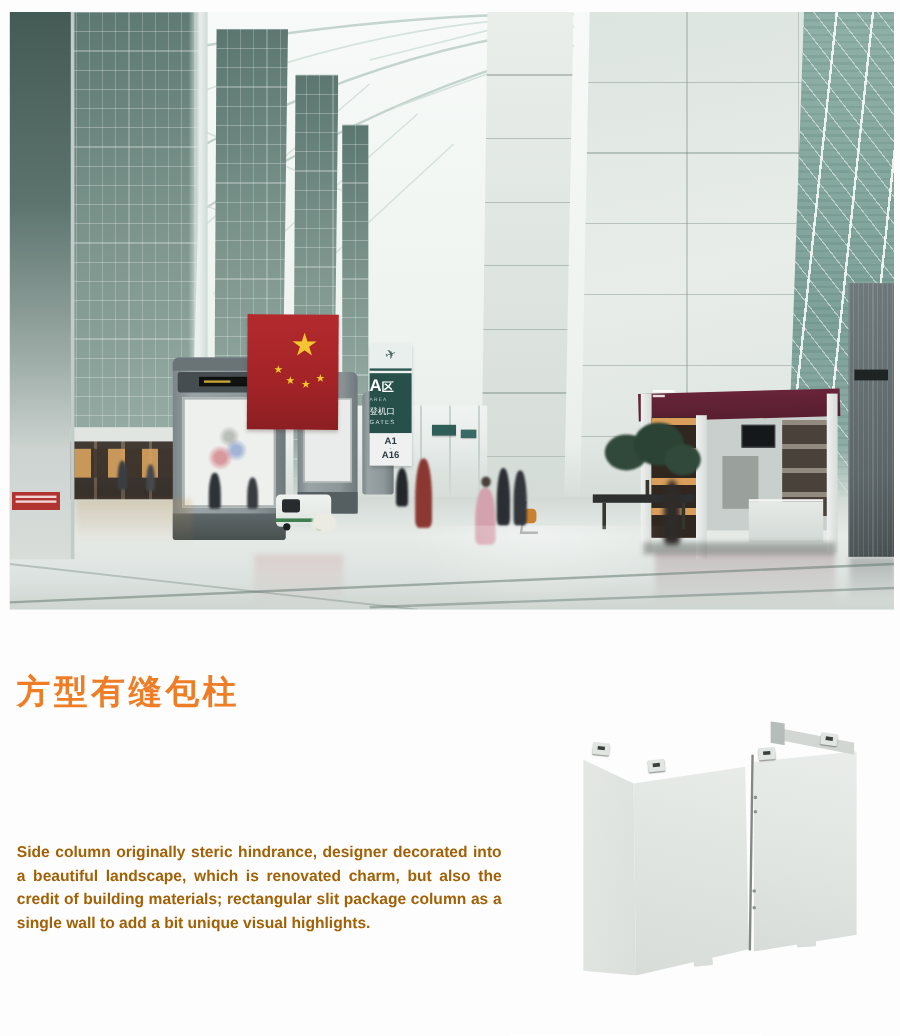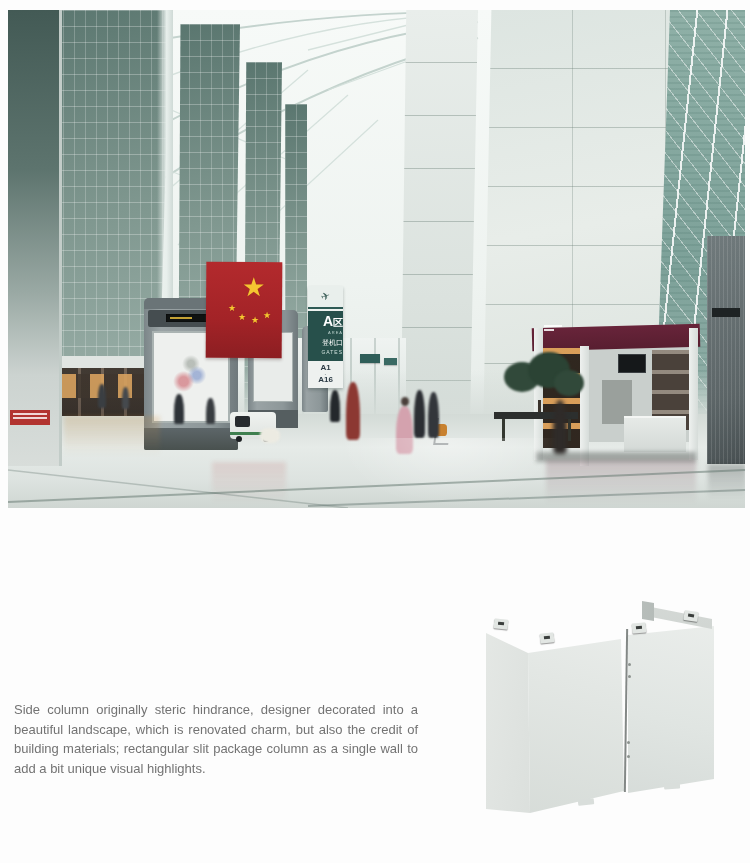--- a/index.html
+++ b/index.html
@@ -80,21 +80,21 @@
   .star-big { left:36px; top:12px; font-size:26px; }
   .star-s1 { left:22px; top:42px; font-size:9px; }
   .star-s2 { left:32px; top:51px; font-size:9px; }
   .star-s3 { left:45px; top:54px; font-size:9px; }
   .star-s4 { left:57px; top:49px; font-size:9px; }
 
   
   .gate-sign { left:300px; top:276px; width:35px; height:102px; box-shadow:0 2px 3px rgba(40,60,55,.3); }
   .gs-top { left:0; top:0; width:100%; height:23px; background:#e9efec; border-bottom:2px solid #2e5a55; text-align:center; }
   .gs-plane { display:inline-block; margin-top:3px; font-size:11px; color:#4a6a64; transform:rotate(-18deg); }
-  .gs-main { left:0; top:25px; width:100%; height:50px; background:#27504b; color:#fff; text-align:right; }
+  .gs-main { left:0; top:25px; width:100%; height:50px; background:#27504b; color:#fff; text-align:left; }
   .gs-zone { font-size:14px; font-weight:bold; letter-spacing:0; margin-top:2px; }
   .gs-zone .cn { font-size:10px; font-weight:bold; }
   .gs-area { font-size:4px; letter-spacing:1px; color:#bcd3ce; }
   .gs-gates-cn { font-size:7px; margin-top:3px; }
   .gs-gates-en { font-size:5px; letter-spacing:1px; color:#cfe0dc; margin-top:1px; }
   .gs-bottom { left:0; top:75px; width:100%; height:27px; background:#eef1ef; color:#2b3a44; text-align:center; font-weight:bold; }
   .gs-a1 { font-size:8px; margin-top:2px; }
   .gs-dash { font-size:4px; line-height:3px; color:#5a6a72; }
   .gs-a16 { font-size:8px; }
   .hang-sign { background:#2f5e59; box-shadow:0 1px 1px rgba(0,0,0,.2); }
@@ -152,21 +152,21 @@
   .r-shop { left:538px; top:450px; width:150px; height:44px; background:linear-gradient(180deg, rgba(95,33,51,.20), rgba(95,33,51,0)); }
   .r-flag { left:204px; top:452px; width:74px; height:42px; background:linear-gradient(180deg, rgba(178,52,52,.13), rgba(178,52,52,0)); }
   .r-warm { left:56px; top:406px; width:96px; height:40px; background:linear-gradient(180deg, rgba(205,140,60,.22), rgba(205,140,60,0)); }
   .r-cab { left:700px; top:454px; width:38px; height:36px; background:linear-gradient(180deg, rgba(55,62,62,.30), rgba(55,62,62,0)); }
   .r-sheen { left:330px; top:428px; width:220px; height:70px; background:radial-gradient(ellipse at 50% 0%, rgba(255,255,255,.38), rgba(255,255,255,0) 70%); }
 
   
   .title-cn { left:14px; top:558px; font-size:28px; font-weight:bold; letter-spacing:3px; color:#ee7d26; }
   .title-en { left:14px; top:594px; font-family:"Liberation Serif", serif; font-size:17.5px; font-weight:bold; letter-spacing:.4px; color:#1c4d9d; }
   .para-cn { left:14px; top:630px; width:438px; font-size:14.5px; line-height:1.62; color:#383838; text-align:justify; }
-  .para-en { left:14px; top:700px; width:404px; font-size:13px; line-height:1.5; color:#737373; text-align:justify; }
+  .para-en { left:14px; top:700px; width:404px; font-size:13px; line-height:1.5; color:#a16207; text-align:justify;font-weight:bold; }
 
   
   .product { left:458px; top:563px; width:288px; height:288px; overflow:hidden;
     background:
       radial-gradient(ellipse at 18% 8%, rgba(255,255,255,.10), rgba(255,255,255,0) 55%),
       linear-gradient(160deg,#4a4f4d 0%,#30343­2 0%,#343835 22%,#1b1d1c 52%,#090a0a 78%,#000 100%); }
   .panel { position:absolute; }
   .pL-side { left:0; top:0; width:288px; height:288px; clip-path:polygon(28px 70px,70px 90px,72px 250px,28px 246px);
     background:linear-gradient(100deg,#e9ece9 0%,#d3d8d5 55%,#bfc5c2 100%); }
   .pL-front { left:0; top:0; width:288px; height:288px; clip-path:polygon(70px 90px,163px 76px,166px 228px,72px 250px);
@@ -341,20 +341,21 @@
     <div class="abs refl r-cab"></div>
     <div class="abs r-sheen"></div>
 
     <svg class="abs" style="left:0;top:400px" width="737" height="98" viewBox="0 0 737 98">
       <line x1="0" y1="92" x2="737" y2="60" stroke="rgba(95,115,108,.5)" stroke-width="2"></line>
       <line x1="0" y1="60" x2="340" y2="98" stroke="rgba(95,115,108,.32)" stroke-width="1.5"></line>
       <line x1="300" y1="96" x2="737" y2="80" stroke="rgba(80,100,94,.38)" stroke-width="2"></line>
     </svg>
   </div>
 
+  <h1 class="abs title-cn">方型有缝包柱</h1>
   <p class="abs para-en">Side column originally steric hindrance, designer decorated into a beautiful landscape, which is renovated charm, but also the credit of building materials; rectangular slit package column as a single wall to add a bit unique visual highlights.</p>
 
   <div class="abs product">
     <div class="panel pL-side"></div>
     <div class="panel pL-front"></div>
     <div class="panel pR-front"></div>
     <div class="panel pR-return"></div>
     <div class="panel pR-endcap"></div>
     <div class="abs seam"></div>
     <div class="rivet" style="left:170px;top:100px"></div>

